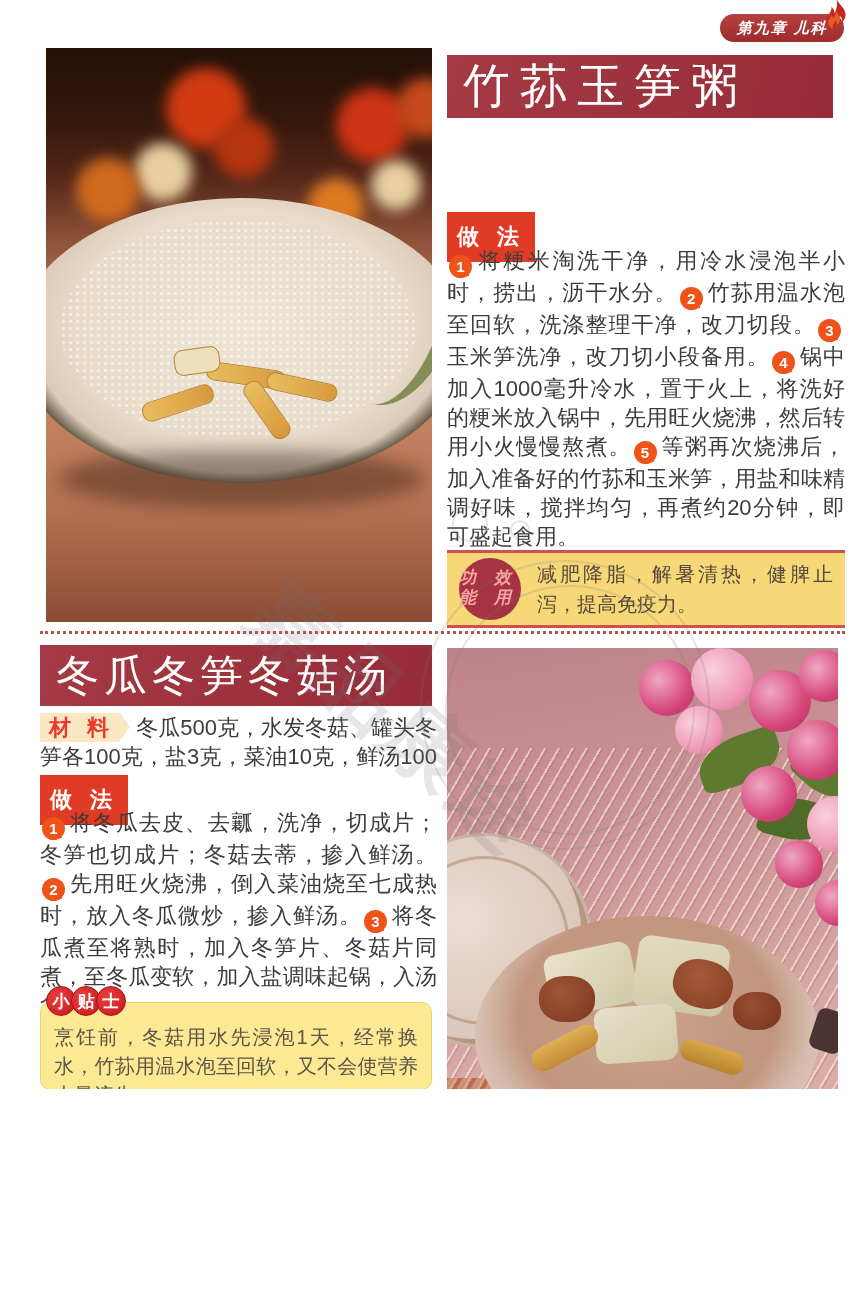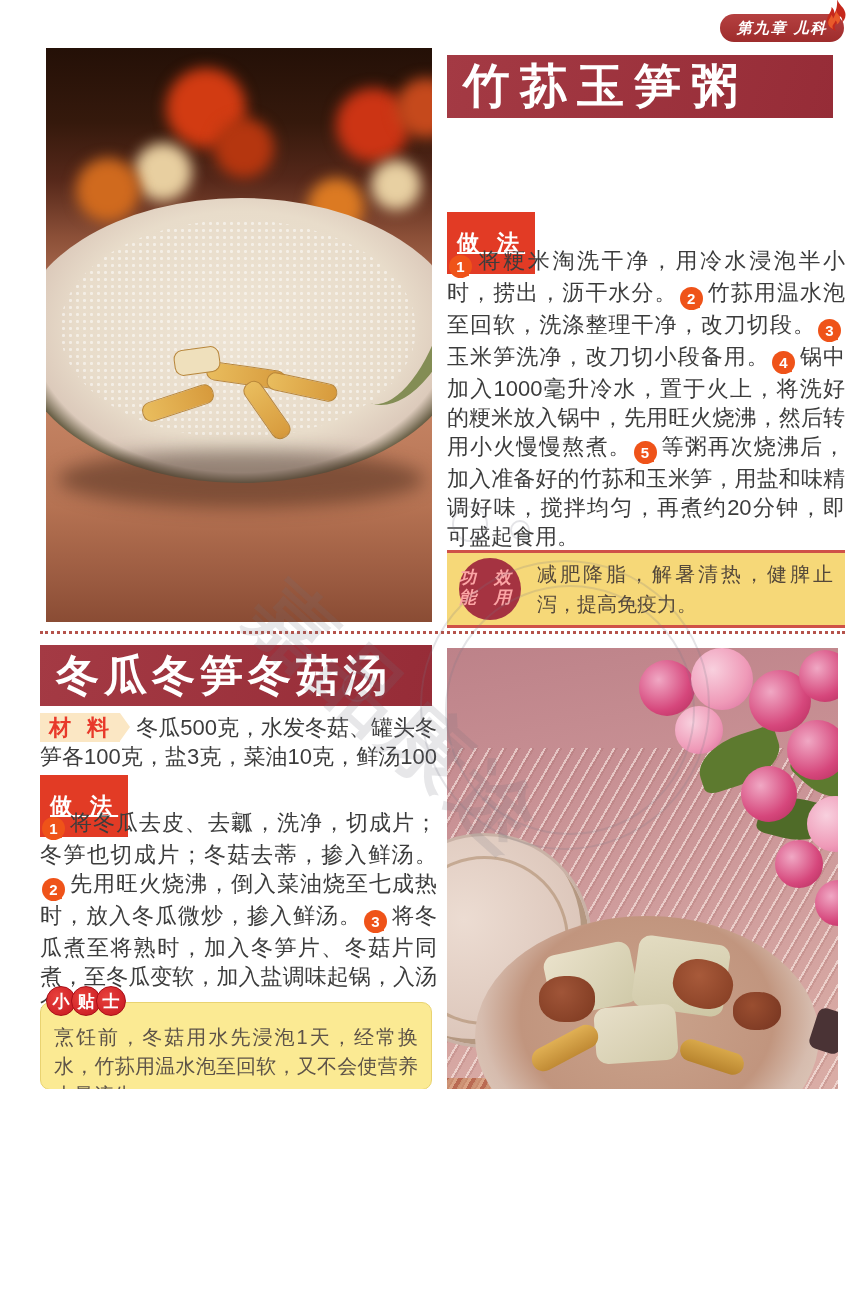--- a/index.html
+++ b/index.html
@@ -54,37 +54,37 @@
   .rp-pot { left:28px; top:268px; width:344px; height:242px; border-radius:50%;
     background:radial-gradient(ellipse at 50% 42%, #caa38c 0%, #c1957e 52%, #d6bcae 68%, #decabc 82%, #cfb2a2 100%); }
   .melon { position:absolute; border-radius:12px; }
   .mush { position:absolute; border-radius:45%; }
   .bamboo { position:absolute; border-radius:12px; }
   .rp-foot { left:115px; top:480px; width:150px; height:28px; border-radius:15px; background:#3c2b2e; }
   .rp-handle { left:366px; top:362px; width:32px; height:42px; background:#4a3335; border-radius:8px; transform:rotate(18deg); }
 
   
   .banner { position:absolute; background:linear-gradient(105deg,#a43a44,#962c37); color:#fff;
-    font-weight:bold; display:flex; align-items:center; }
+    font-weight:normal; display:flex; align-items:center; }
   .banner-1 { left:447px; top:55px; width:386px; height:63px; font-size:47px; letter-spacing:10px; padding-left:16px; }
   .banner-2 { left:40px; top:645px; width:392px; height:61px; font-size:43px; letter-spacing:5px; padding-left:16px; }
 
   .para { position:absolute; font-size:22px; line-height:29px; color:#3c3c3c; text-align:justify; }
   .materials-1 { left:447px; top:126px; width:398px; }
   .materials-2 { left:40px; top:713px; width:397px; }
   .steps-1 { left:447px; top:246px; width:398px; }
   .steps-2 { left:40px; top:808px; width:397px; }
 
   .mat-label { position:relative; display:inline-block; background:#fbe7c4; color:#e8392a;
     font-weight:bold; font-size:22px; letter-spacing:5px; padding:1px 6px 1px 9px; margin-right:16px; line-height:27px; }
   .mat-label::after { content:""; position:absolute; right:-10px; top:0;
     border-top:14.5px solid transparent; border-bottom:14.5px solid transparent; border-left:10px solid #fbe7c4; }
 
   .method-label { position:absolute; background:#e23b25; color:#fff; font-weight:bold;
-    font-size:22px; letter-spacing:6px; padding:16px 10px;text-decoration:underline; }
+    font-size:22px; letter-spacing:6px; padding:10px 10px; }
   .method-1 { left:447px; top:212px; }
   .method-2 { left:40px; top:775px; }
 
   .step-num { position:relative; display:inline-flex; width:23px; height:23px; border-radius:50%;
     background:#ef5319; color:#fff; font-size:15px; font-weight:bold;
     align-items:center; justify-content:center; margin:0 4px 0 2px; vertical-align:-4px; }
   .step-num::after { content:""; position:absolute; right:-1px; bottom:-2px;
     border:4px solid transparent; border-top-color:#ef5319; transform:rotate(-50deg); }
 
   

